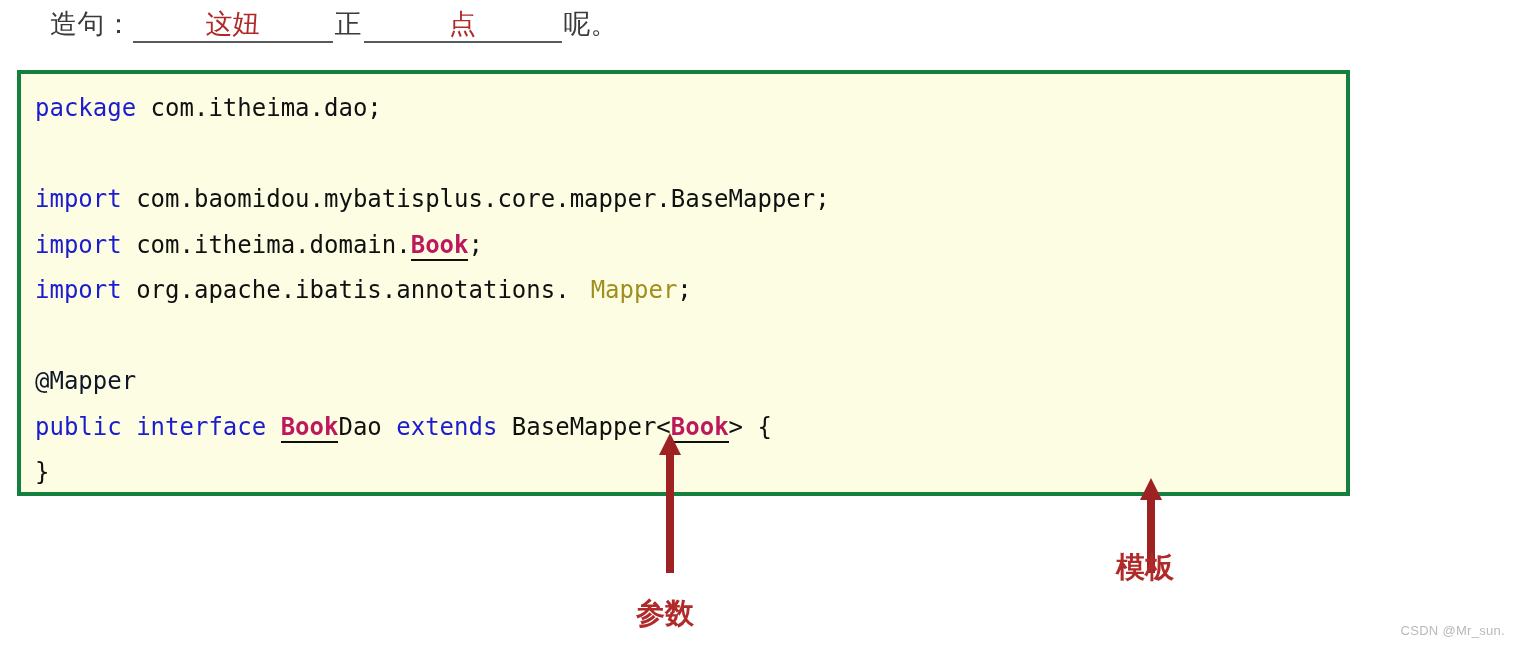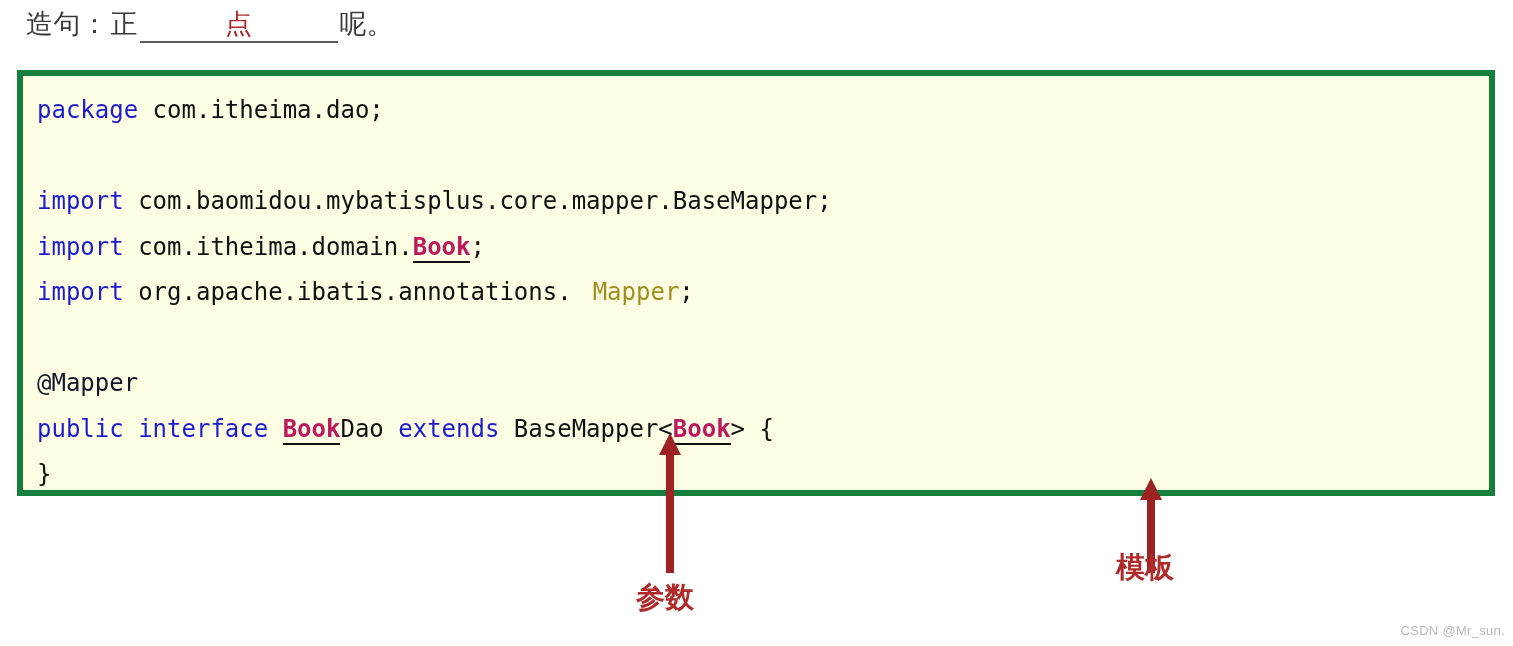--- a/index.html
+++ b/index.html
@@ -22,44 +22,45 @@
     top: 6px;
     height: 46px;
     display: flex;
     align-items: baseline;
     white-space: nowrap;
     font-size: 27px;
     color: #3a3a3a;
   }
   #sentence-header .lead {
     letter-spacing: 0.5px;
+    margin-left: 24px;
   }
   .blank {
     display: inline-block;
     border-bottom: 2px solid #5a5a5a;
     text-align: center;
     color: #b02a2a;
     font-size: 27px;
     line-height: 34px;
     vertical-align: baseline;
   }
   .blank.b1 { width: 200px; }
   .blank.b2 { width: 198px; }
   .mid-char { padding: 0 2px; color: #3a3a3a; }
   .tail-char { padding-left: 2px; color: #3a3a3a; }
 
   
   #code-block {
     position: absolute;
     left: 17px;
     top: 70px;
-    width: 1478px;
+    width: 1333px;
     height: 426px;
     background: #fdfde4;
-    border: 6px solid #15803d;
+    border: 4px solid #15803d;
     box-sizing: border-box;
     overflow: hidden;
   }
   #code-lines {
     position: absolute;
     left: 14px;
     top: 12px;
     font-family: "DejaVu Sans Mono", monospace;
     font-size: 24px;
     line-height: 45.5px;
@@ -84,41 +85,42 @@
   .ann-label {
     position: absolute;
     font-size: 29px;
     color: #b02a2a;
     font-family: "DejaVu Sans", sans-serif;
     font-weight: bold;
     white-space: nowrap;
   }
 
   #arrow-param  { left: 655px; top: 433px; height: 140px; }
-  #label-param  { left: 636px; top: 578px; text-align: center; }
+  #label-param  { left: 636px; top: 594px; text-align: center; }
   #arrow-tpl    { left: 1136px; top: 478px; height: 95px; }
   #label-tpl    { left: 1116px; top: 548px; }
 
   
   #watermark {
     position: absolute;
     right: 8px;
     bottom: 8px;
     font-size: 13px;
     color: #b9b9b9;
     font-family: "Liberation Sans", sans-serif;
     letter-spacing: 0.3px;
     margin-top: 20px;
   }
 </style>
 </head>
 <body>
 
 <div id="sentence-header">
   <span class="lead">造句：</span>
+  <span class="blank b1">这妞</span>
   <span class="mid-char">正</span>
   <span class="blank b2">点</span>
   <span class="tail-char">呢。</span>
 </div>
 
 <div id="code-block">
   <div id="code-lines"><div class="code-line"><span class="kw">package</span><span class="plain"> com.itheima.dao;</span></div><div class="code-line"><span class="plain"> </span></div><div class="code-line"><span class="kw">import</span><span class="plain"> com.baomidou.mybatisplus.core.mapper.BaseMapper;</span></div><div class="code-line"><span class="kw">import</span><span class="plain"> com.itheima.domain.</span><span class="cls">Book</span><span class="plain">;</span></div><div class="code-line"><span class="kw">import</span><span class="plain"> org.apache.ibatis.annotations.</span><span class="type">Mapper</span><span class="plain">;</span></div><div class="code-line"><span class="plain"> </span></div><div class="code-line"><span class="anno">@Mapper</span></div><div class="code-line"><span class="kw">public</span><span class="plain"> </span><span class="kw">interface</span><span class="plain"> </span><span class="cls">Book</span><span class="plain">Dao </span><span class="kw">extends</span><span class="plain"> BaseMapper&lt;</span><span class="cls">Book</span><span class="plain">&gt; {</span></div><div class="code-line"><span class="plain">}</span></div></div>
 </div>
 
 <div class="arrow" id="arrow-param">

